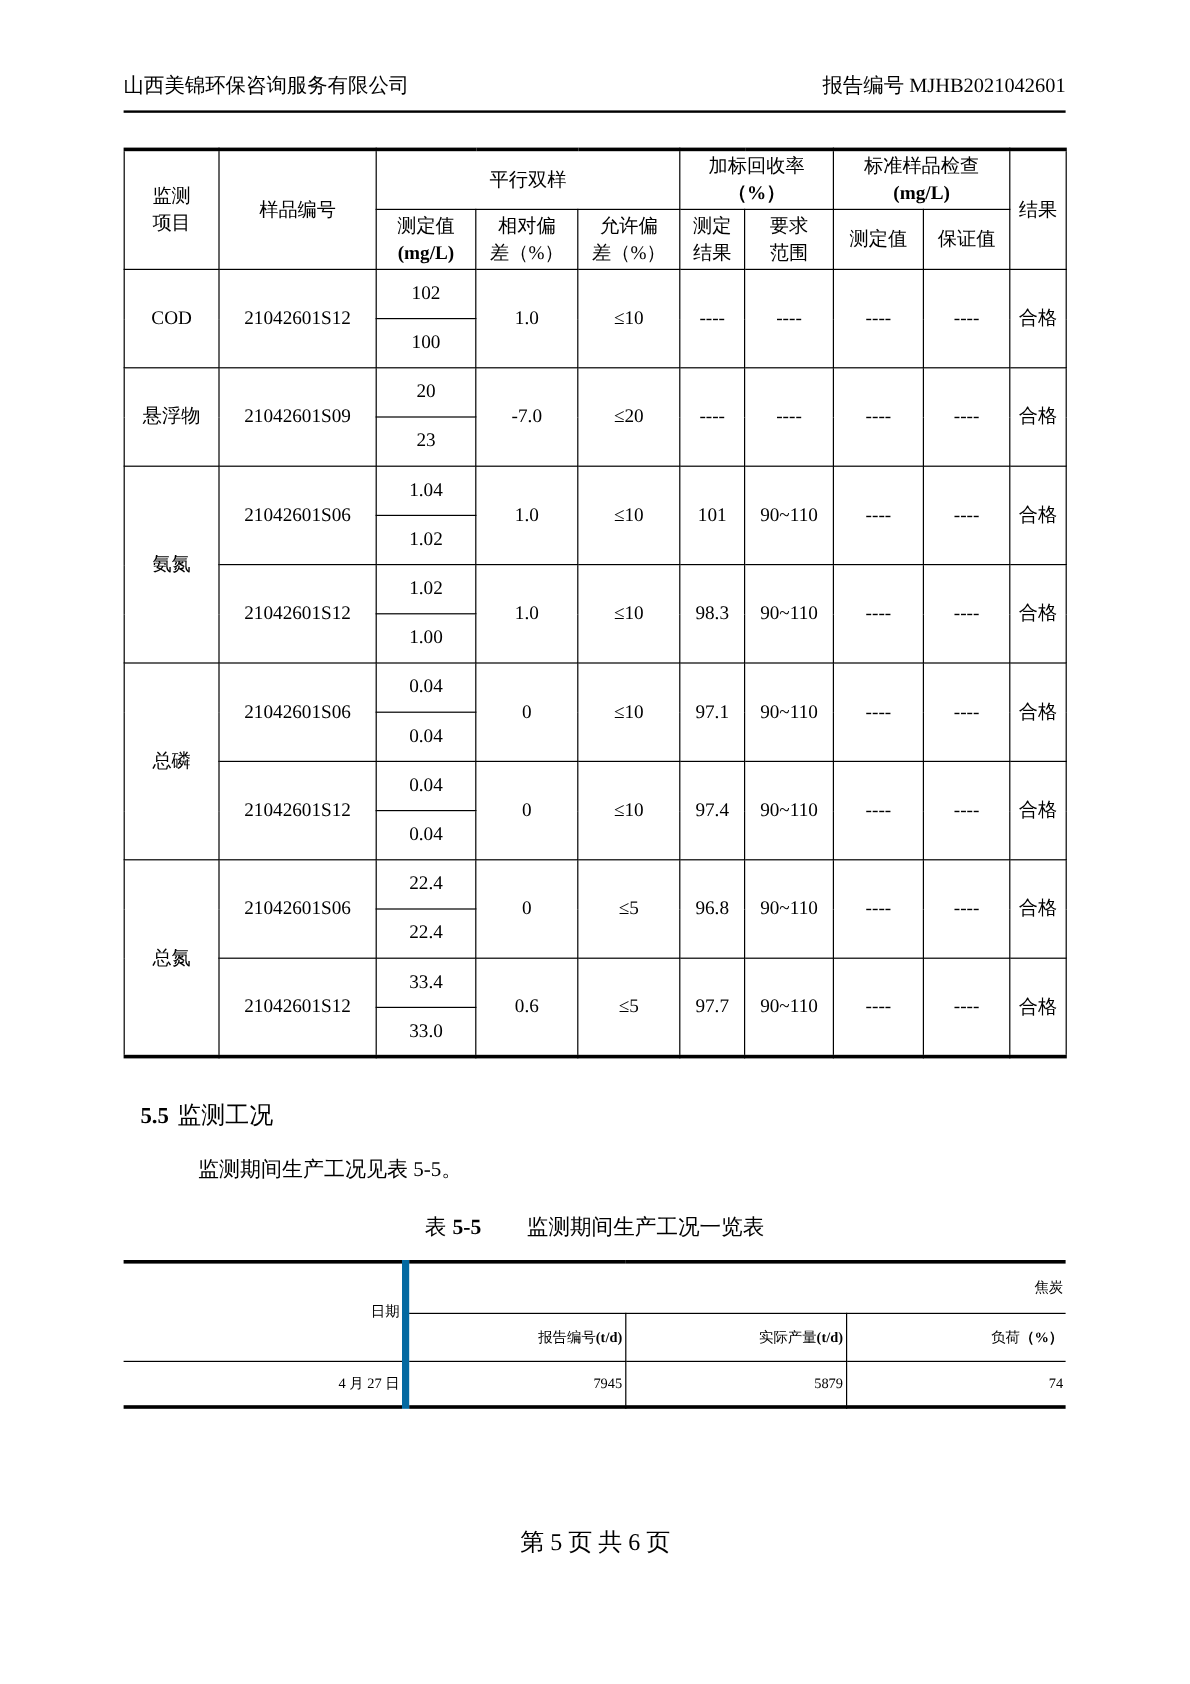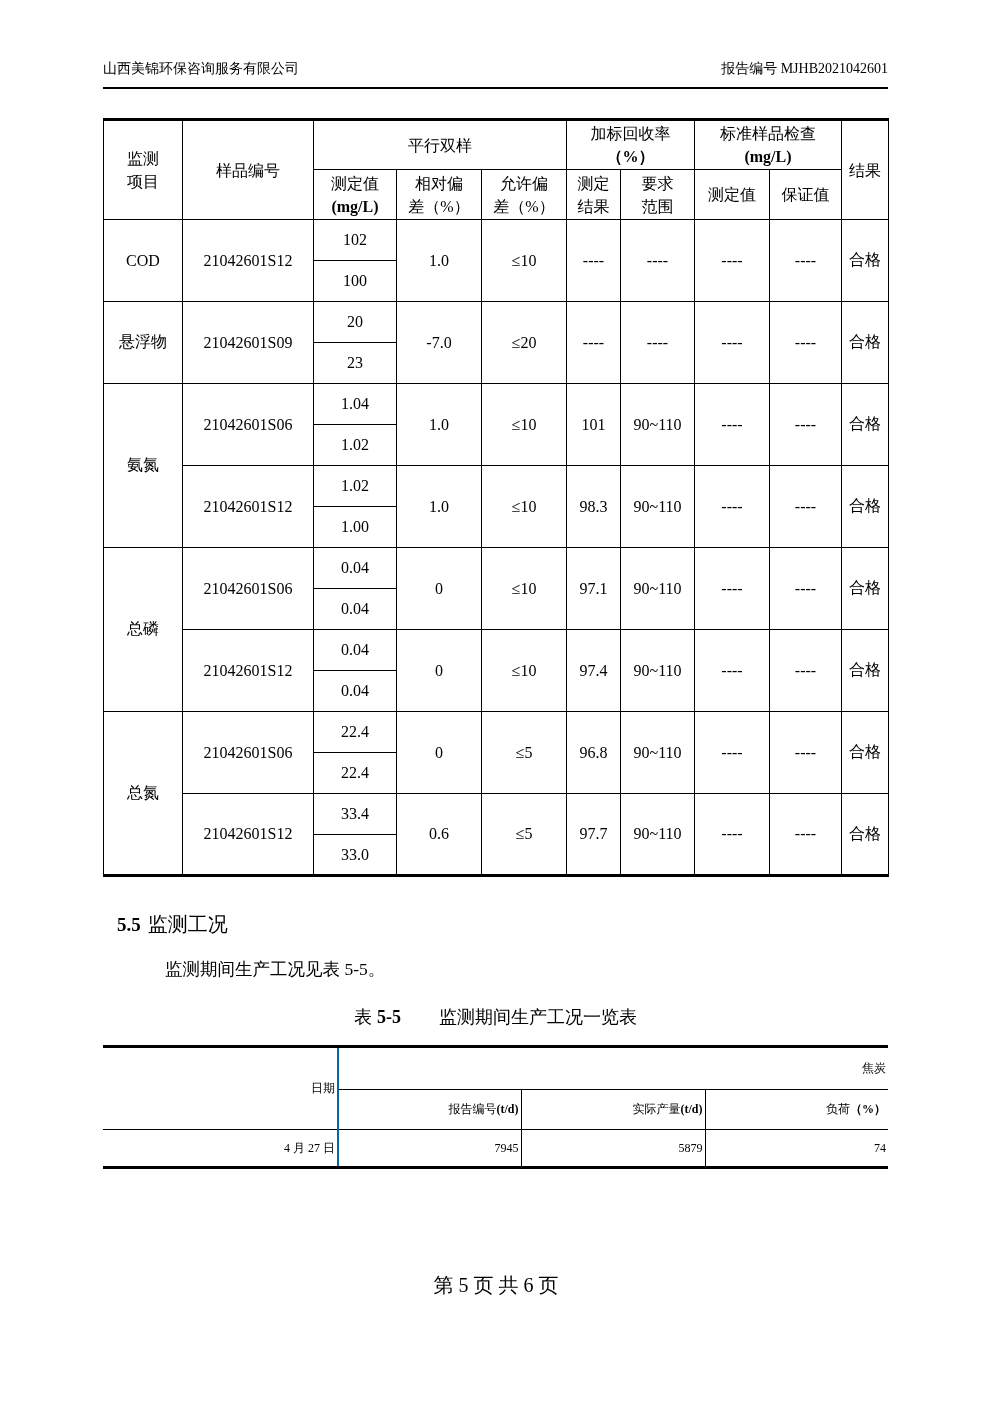--- a/index.html
+++ b/index.html
@@ -12,21 +12,21 @@
   }
   .page {
     width: 992px; height: 1403px;
     padding: 60px 104px 0 103px;
     position: relative;
   }
 
   
   .page-header {
     display: flex; justify-content: space-between; align-items: flex-end;
-    font-size: 14px;
+    font-size: 17px;
   }
   .header-rule {
     border: none; border-top: 2px solid #000;
     margin-top: 9px;
   }
 
   
   table.qc {
     border-collapse: collapse; table-layout: fixed;
     width: 785px; margin-top: 29px;
@@ -70,21 +70,21 @@
     width: 785px; margin-top: 16px;
     border-top: 3px solid #000; border-bottom: 3px solid #000;
   }
   .prod td {
     border: 1px solid #000;
     text-align: right; vertical-align: middle;
     font-size: 12px; padding: 1px 2px;
   }
   .prod td.noL { border-left: none; }
   .prod td.noR { border-right: none; }
-  .prod td.thickR { border-right: 2px solid #0369a1; }
+  .prod td.thickR { border-right: 6px solid #0369a1; }
   .prod tr.p1 { height: 43px; }
   .prod tr.p2 { height: 40px; }
   .prod tr.p3 { height: 38px; }
   .prod .unit { font-weight: bold; }
 
   
   .page-footer {
     position: absolute; left: 0; top: 1272px;
     width: 100%; text-align: center;
     font-size: 20px;

